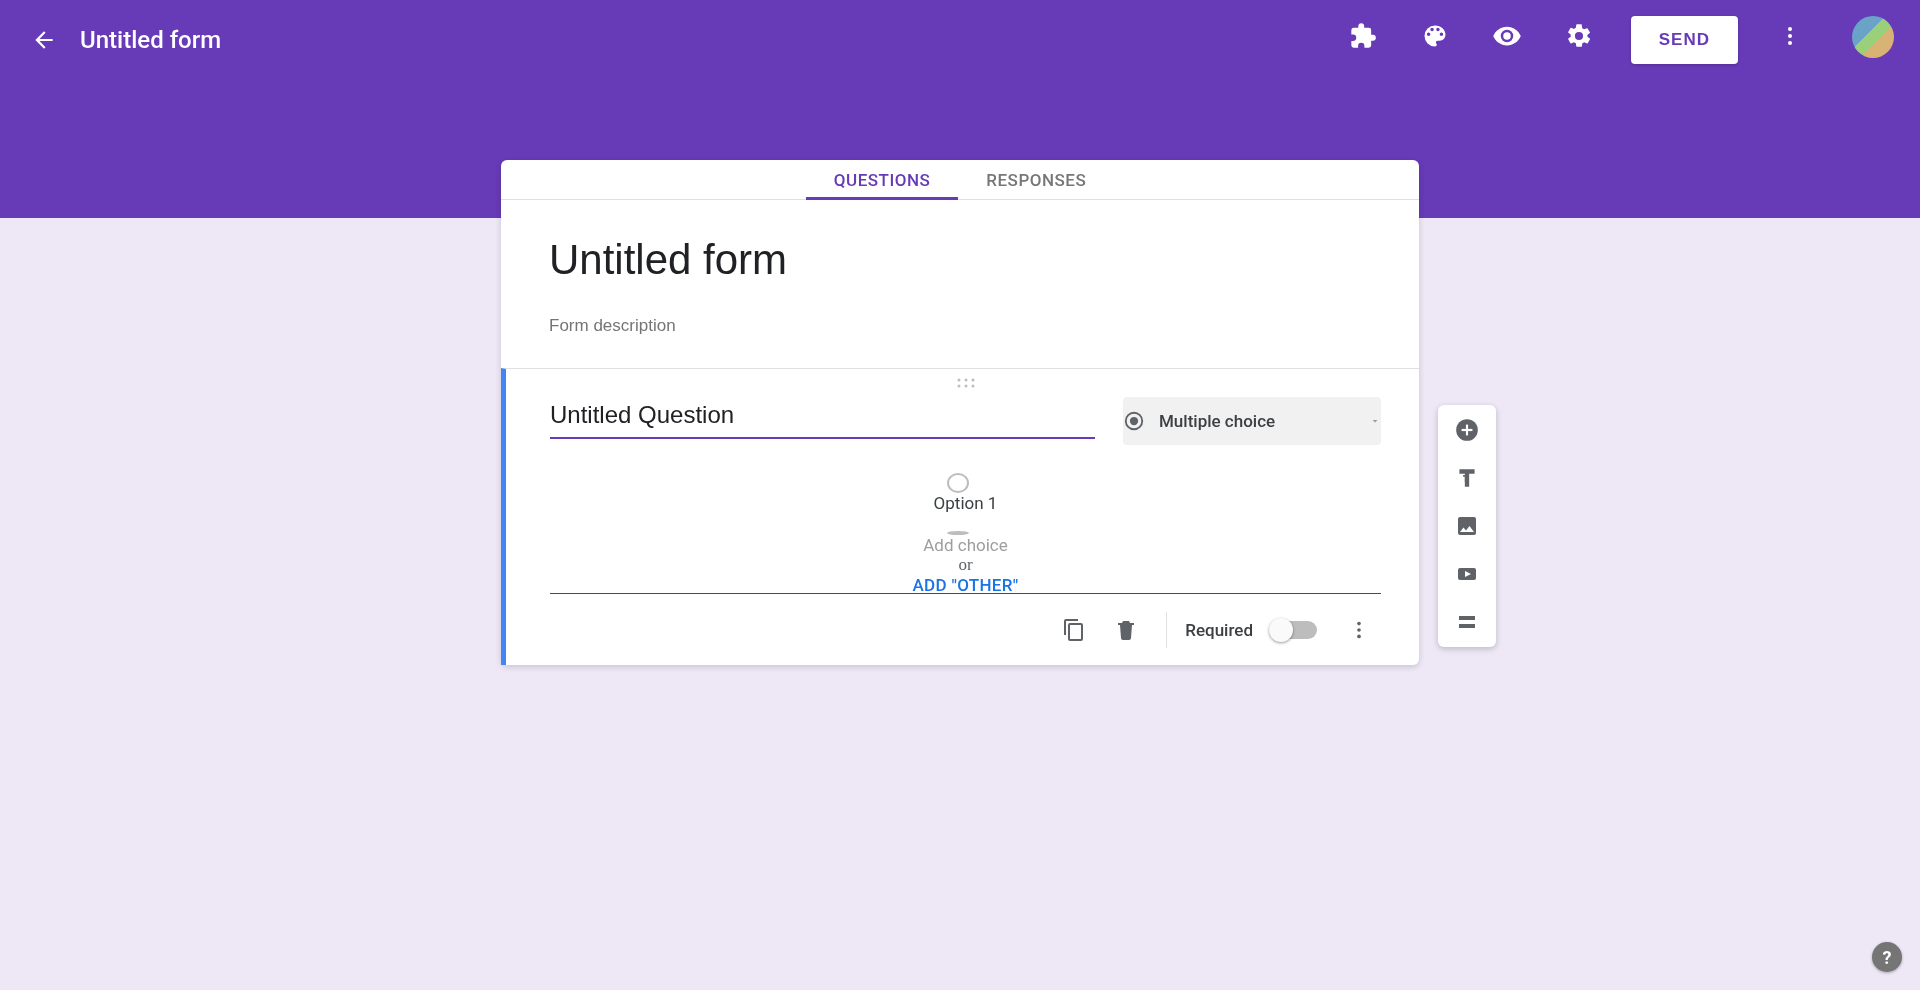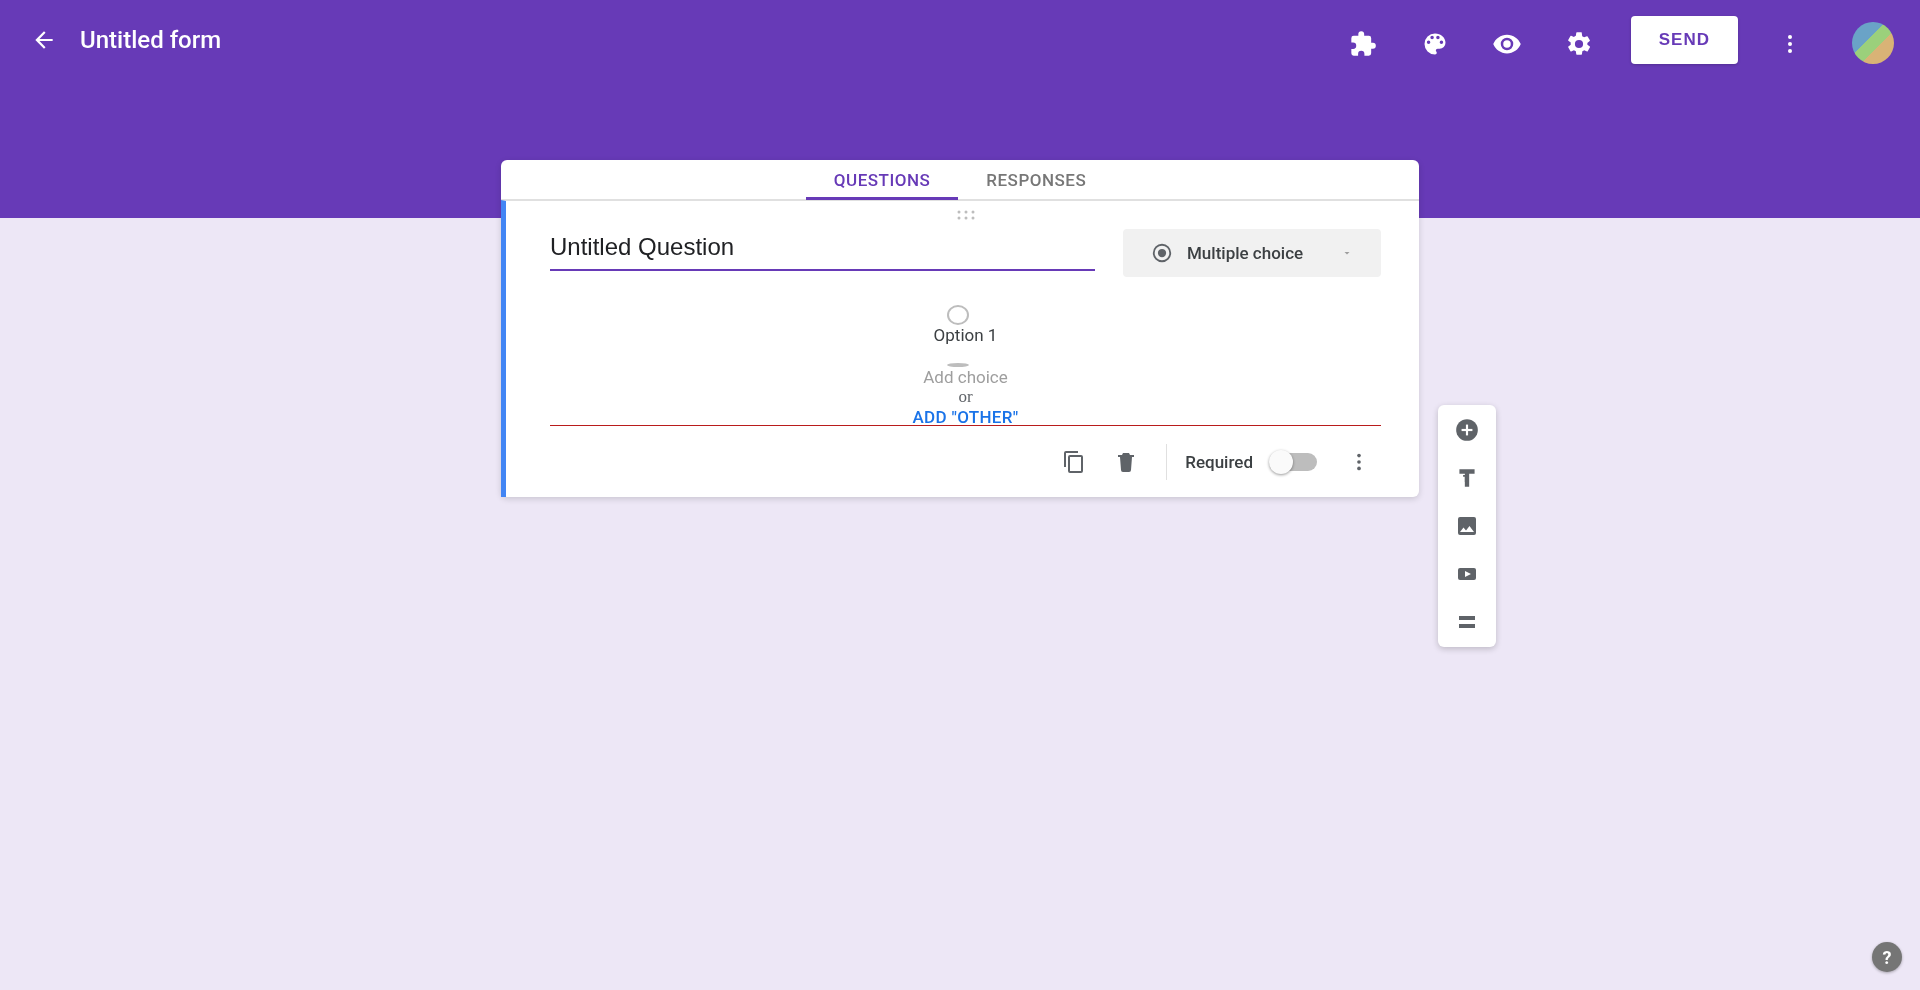--- a/index.html
+++ b/index.html
@@ -11,21 +11,21 @@
   }
 
   
   .header {
     position: absolute; top: 0; left: 0; right: 0; height: 80px;
     display: flex; align-items: center; padding: 0 26px;
   }
   .header-left { display: flex; align-items: center; gap: 18px; }
   .back-arrow { color: #fff; display:flex; align-items:center; justify-content:center; width:36px; height:36px; cursor:pointer; }
   .form-name { color:#fff; font-size:24px; font-weight:500; }
-  .header-right { margin-left:auto; display:flex; align-items:flex-end; gap:32px; }
+  .header-right { margin-left:auto; display:flex; align-items:flex-start; gap:32px; }
   .hicon { width:40px; height:40px; display:flex; align-items:center; justify-content:center; color:#fff; cursor:pointer; border-radius:50%; }
   .hicon svg { fill:#fff; }
   .send-btn {
     background:#fff; color:#673ab7; font-weight:700; letter-spacing:1px;
     border:none; border-radius:4px; padding:0 28px; height:48px; font-size:17px;
     cursor:pointer; box-shadow:0 1px 3px rgba(0,0,0,0.2);
   }
   .avatar {
     width:42px; height:42px; border-radius:50%;
     background: linear-gradient(135deg,#6aa3c7 0 40%, #9bd07b 40% 60%, #d9b376 60% 100%);
@@ -62,21 +62,21 @@
   }
   .drag-handle { height:28px; display:flex; align-items:center; justify-content:center; color:#bdbdbd; cursor:move; }
   .drag-handle svg { fill:#bdbdbd; }
   .q-row { display:flex; gap:28px; align-items:flex-start; }
   .q-title-wrap { flex:1; }
   .q-title-input {
     width:100%; font-size:24px; font-weight:400; color:#202124; border:none; outline:none;
     border-bottom:2px solid #673ab7; padding:4px 0 8px 0; background:transparent;
   }
   .q-type {
-    width:258px; height:48px; background:#f1f1f1; display:flex; align-items:center; padding:0 28px;
+    width:258px; height:48px; background:#f1f1f1; display:flex; align-items:center; padding:0 0;
     cursor:pointer; border-radius:4px;
   }
   .q-type .type-icon { margin-right:14px; display:flex; }
   .q-type .type-label { font-size:17px; font-weight:500; color:#3c4043; flex:1; }
   .q-type .dd-arrow { color:#9e9e9e; display:flex; }
 
   .options { margin-top:28px; }
   .opt-row { display:flex; align-items:center; height:40px; margin-bottom:18px;flex-direction:column; }
   .radio-empty {
     width:22px; height:22px; border:2px solid #bdbdbd; border-radius:50%; margin-right:16px;
@@ -160,20 +160,24 @@
     <div class="avatar"></div>
   </div>
 </div>
 
 <div class="card">
   <div class="tabs">
     <div class="tab active">QUESTIONS</div>
     <div class="tab">RESPONSES</div>
   </div>
 
+  <div class="title-section">
+    <input class="form-title-input" value="Untitled form" style="">
+    <input class="form-desc" placeholder="Form description" style="">
+  </div>
 
   <div class="question-card">
     <div class="drag-handle">
       <svg width="20" height="10" viewBox="0 0 20 10">
           <circle cx="3" cy="2" r="1.5"></circle>
           <circle cx="10" cy="2" r="1.5"></circle>
           <circle cx="17" cy="2" r="1.5"></circle>
           <circle cx="3" cy="8" r="1.5"></circle>
           <circle cx="10" cy="8" r="1.5"></circle>
           <circle cx="17" cy="8" r="1.5"></circle>

